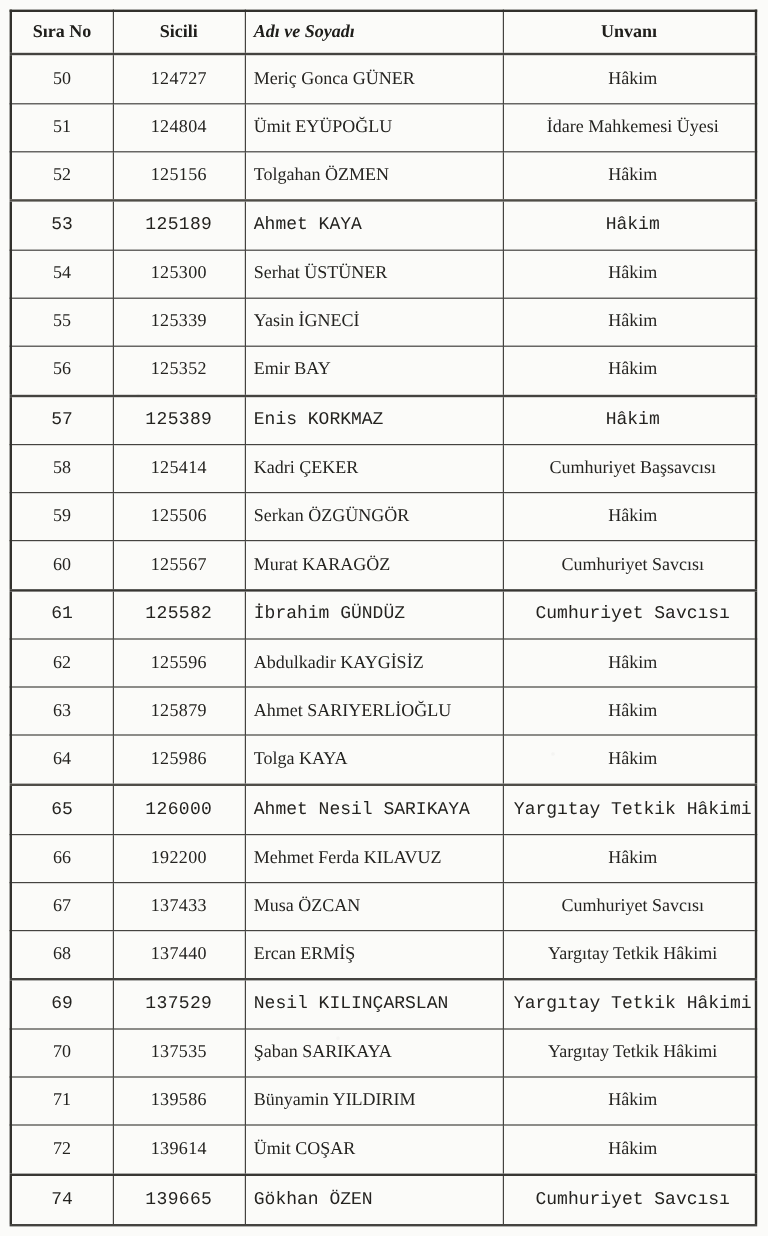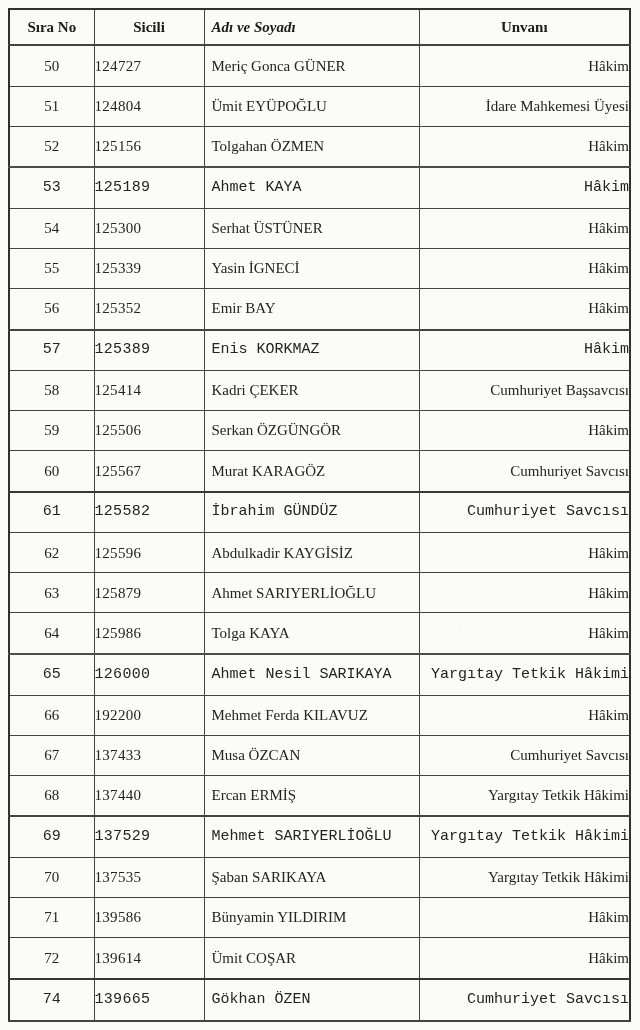--- a/index.html
+++ b/index.html
@@ -67,23 +67,23 @@
 
   th.h-no, th.h-sicil, th.h-title { text-align: center; }
   th.h-name { text-align: left; padding-left: 7px; font-style: italic; }
   table.doc-table th {
     font-weight: bold;
     font-size: 15px;
     color: #21201d;
   }
 
   td.d-no    { text-align: center; }
-  td.d-sicil { letter-spacing: 0.3px; margin-top: 40px; }
+  td.d-sicil { text-align: center; letter-spacing: 0.3px; margin-top: 40px; }
   td.d-name  { text-align: left; padding-left: 7px; }
-  td.d-title { text-align: right; padding-left: 6px; margin-left: 42px; }
+  td.d-title { text-align: center; padding-left: 6px; margin-left: 42px; }
 </style>
 </head>
 <body>
 
 <div class="scan-page">
   <table class="doc-table">
     <colgroup>
       <col class="c-no">
       <col class="c-sicil">
       <col class="c-name">
@@ -208,21 +208,21 @@
         </tr>
         <tr>
           <td class="d-no">68</td>
           <td class="d-sicil">137440</td>
           <td class="d-name">Ercan ERMİŞ</td>
           <td class="d-title">Yargıtay Tetkik Hâkimi</td>
         </tr>
         <tr>
           <td class="d-no">69</td>
           <td class="d-sicil">137529</td>
-          <td class="d-name">Mehmet SARIYERLİOĞLU</td>
+          <td class="d-name">Nesil KILINÇARSLAN</td>
           <td class="d-title">Yargıtay Tetkik Hâkimi</td>
         </tr>
         <tr>
           <td class="d-no">70</td>
           <td class="d-sicil">137535</td>
           <td class="d-name">Şaban SARIKAYA</td>
           <td class="d-title">Yargıtay Tetkik Hâkimi</td>
         </tr>
         <tr>
           <td class="d-no">71</td>

